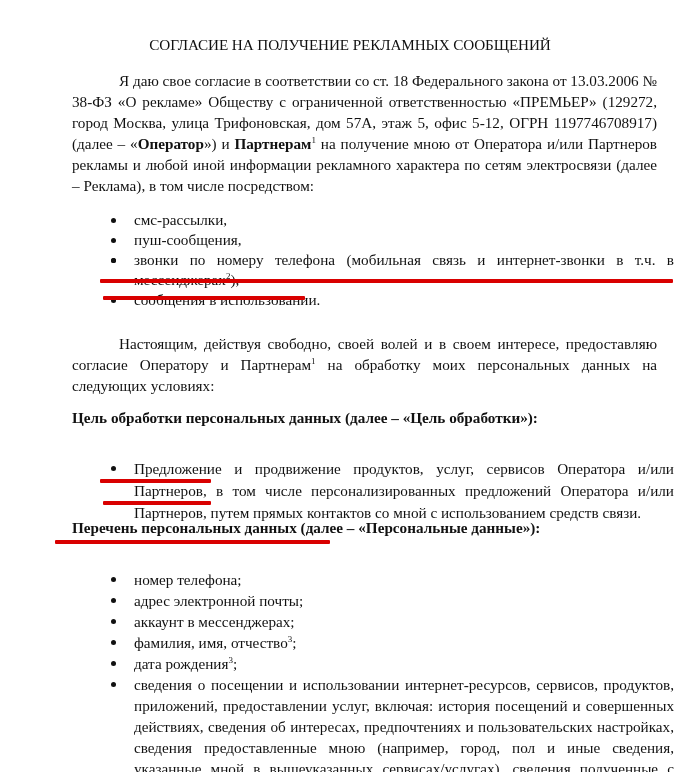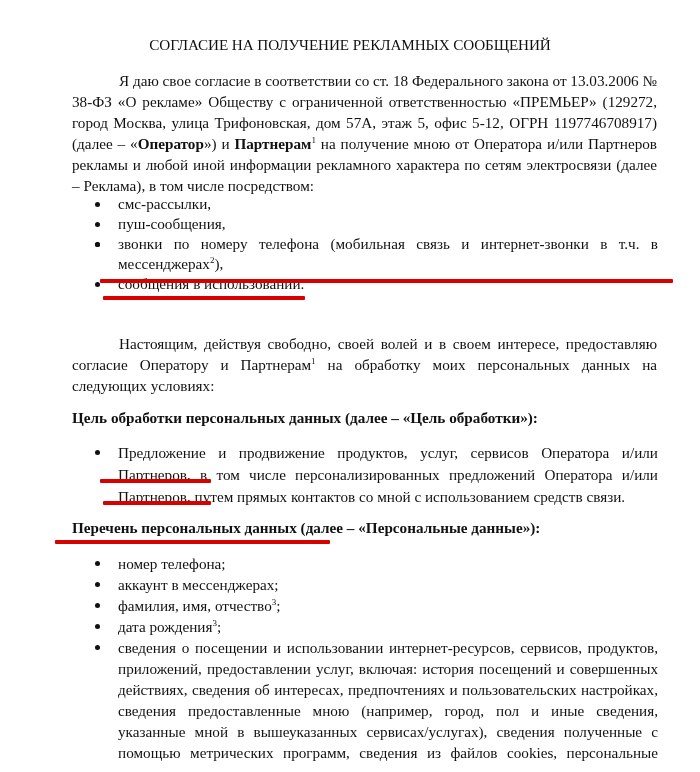--- a/index.html
+++ b/index.html
@@ -12,21 +12,21 @@
   .title {
     position: absolute; left: 0; width: 700px; top: 36px;
     text-align: center; font-weight: normal; font-size: 15.2px; letter-spacing: -0.1px;
   }
   .para {
     position: absolute; left: 72px; width: 585px;
     line-height: 21px; text-align: justify; text-align-last: left;
   }
   .indent { text-indent: 47px; }
   .heading { position: absolute; left: 72px; font-weight: bold; line-height: 21px; }
-  ul.bullets { position: absolute; left: 72px; width: 585px; margin: 1px; padding: 0; list-style: none; }
+  ul.bullets { position: absolute; left: 72px; width: 585px; margin: 17px; padding: 0; list-style: none; }
   ul.bullets li {
     position: relative; padding-left: 45px; line-height: 20px;
     text-align: justify; text-align-last: left;
   }
   ul.bullets li .dot {
     position: absolute; left: 22px; top: 8px; width: 5px; height: 5px;
     border-radius: 50%; background: #111;
   }
   ul.wide li { line-height: 21px; text-align-last: justify; }
   ul.wide li.last-line-left { text-align-last: left; }
@@ -56,20 +56,21 @@
   <div class="heading" style="top:407px;text-align:right;">Цель обработки персональных данных (далее – «Цель обработки»):</div>
 
   <ul class="bullets wide" style="top:441px;">
     <li class="last-line-left" style="line-height:22px;"><span class="dot"></span><span>Предложение и продвижение продуктов, услуг, сервисов Оператора и/или Партнеров, в том числе персонализированных предложений Оператора и/или Партнеров, путем прямых контактов со мной с использованием средств связи.</span></li>
   </ul>
 
   <div class="heading" style="top:517px;">Перечень персональных данных (далее – «Персональные данные»):</div>
 
   <ul class="bullets" style="top:552px;">
     <li style="line-height:21px;"><span class="dot"></span><span>номер телефона;</span></li>
+    <li style="line-height:21px;"><span class="dot"></span><span>адрес электронной почты;</span></li>
     <li style="line-height:21px;"><span class="dot"></span><span>аккаунт в мессенджерах;</span></li>
     <li style="line-height:21px;"><span class="dot"></span><span>фамилия, имя, отчество</span><sup>3</sup><span>;</span></li>
     <li style="line-height:21px;"><span class="dot"></span><span>дата рождения</span><sup>3</sup><span>;</span></li>
     <li style="line-height:21px; text-align-last:justify;"><span class="dot"></span><span>сведения о посещении и использовании интернет-ресурсов, сервисов, продуктов, приложений, предоставлении услуг, включая: история посещений и совершенных действиях, сведения об интересах, предпочтениях и пользовательских настройках, сведения предоставленные мною (например, город, пол и иные сведения, указанные мной в вышеуказанных сервисах/услугах), сведения полученные с помощью метрических программ, сведения из файлов cookies, персональные целевые</span></li>
   </ul>
 
   <div class="redline" style="left:100px; top:279px; width:573px;"></div>
   <div class="redline" style="left:103px; top:296px; width:202px;"></div>
   <div class="redline" style="left:100px; top:479px; width:111px;"></div>
   <div class="redline" style="left:103px; top:501px; width:108px;"></div>

